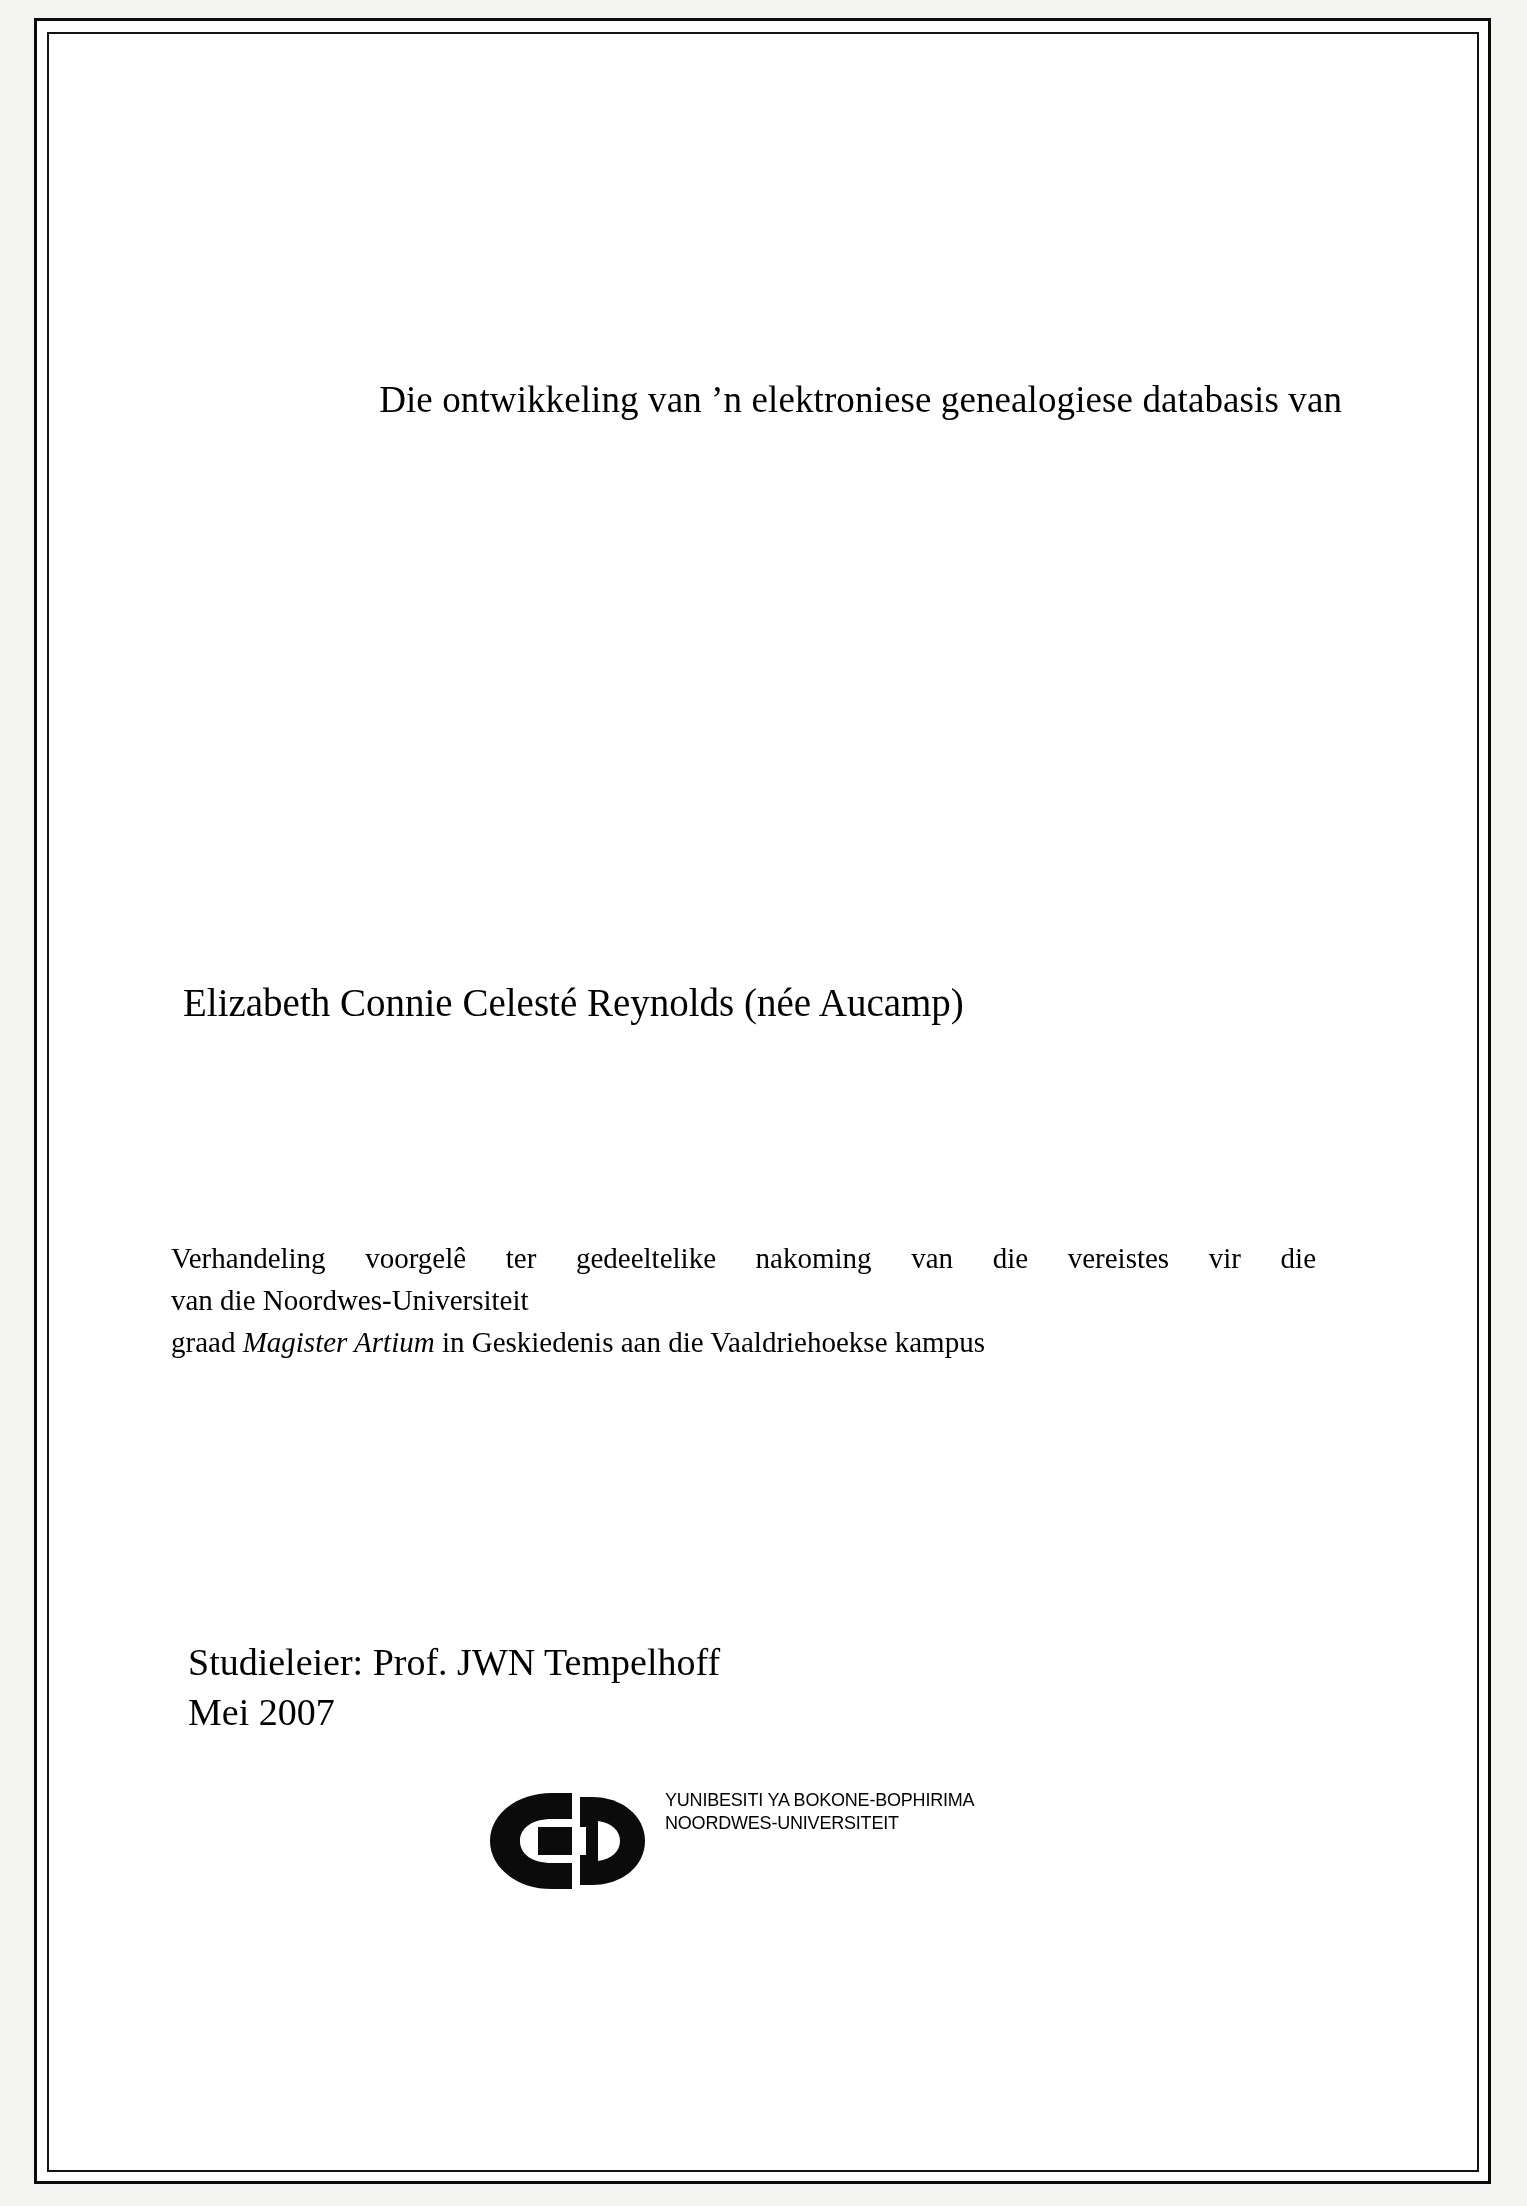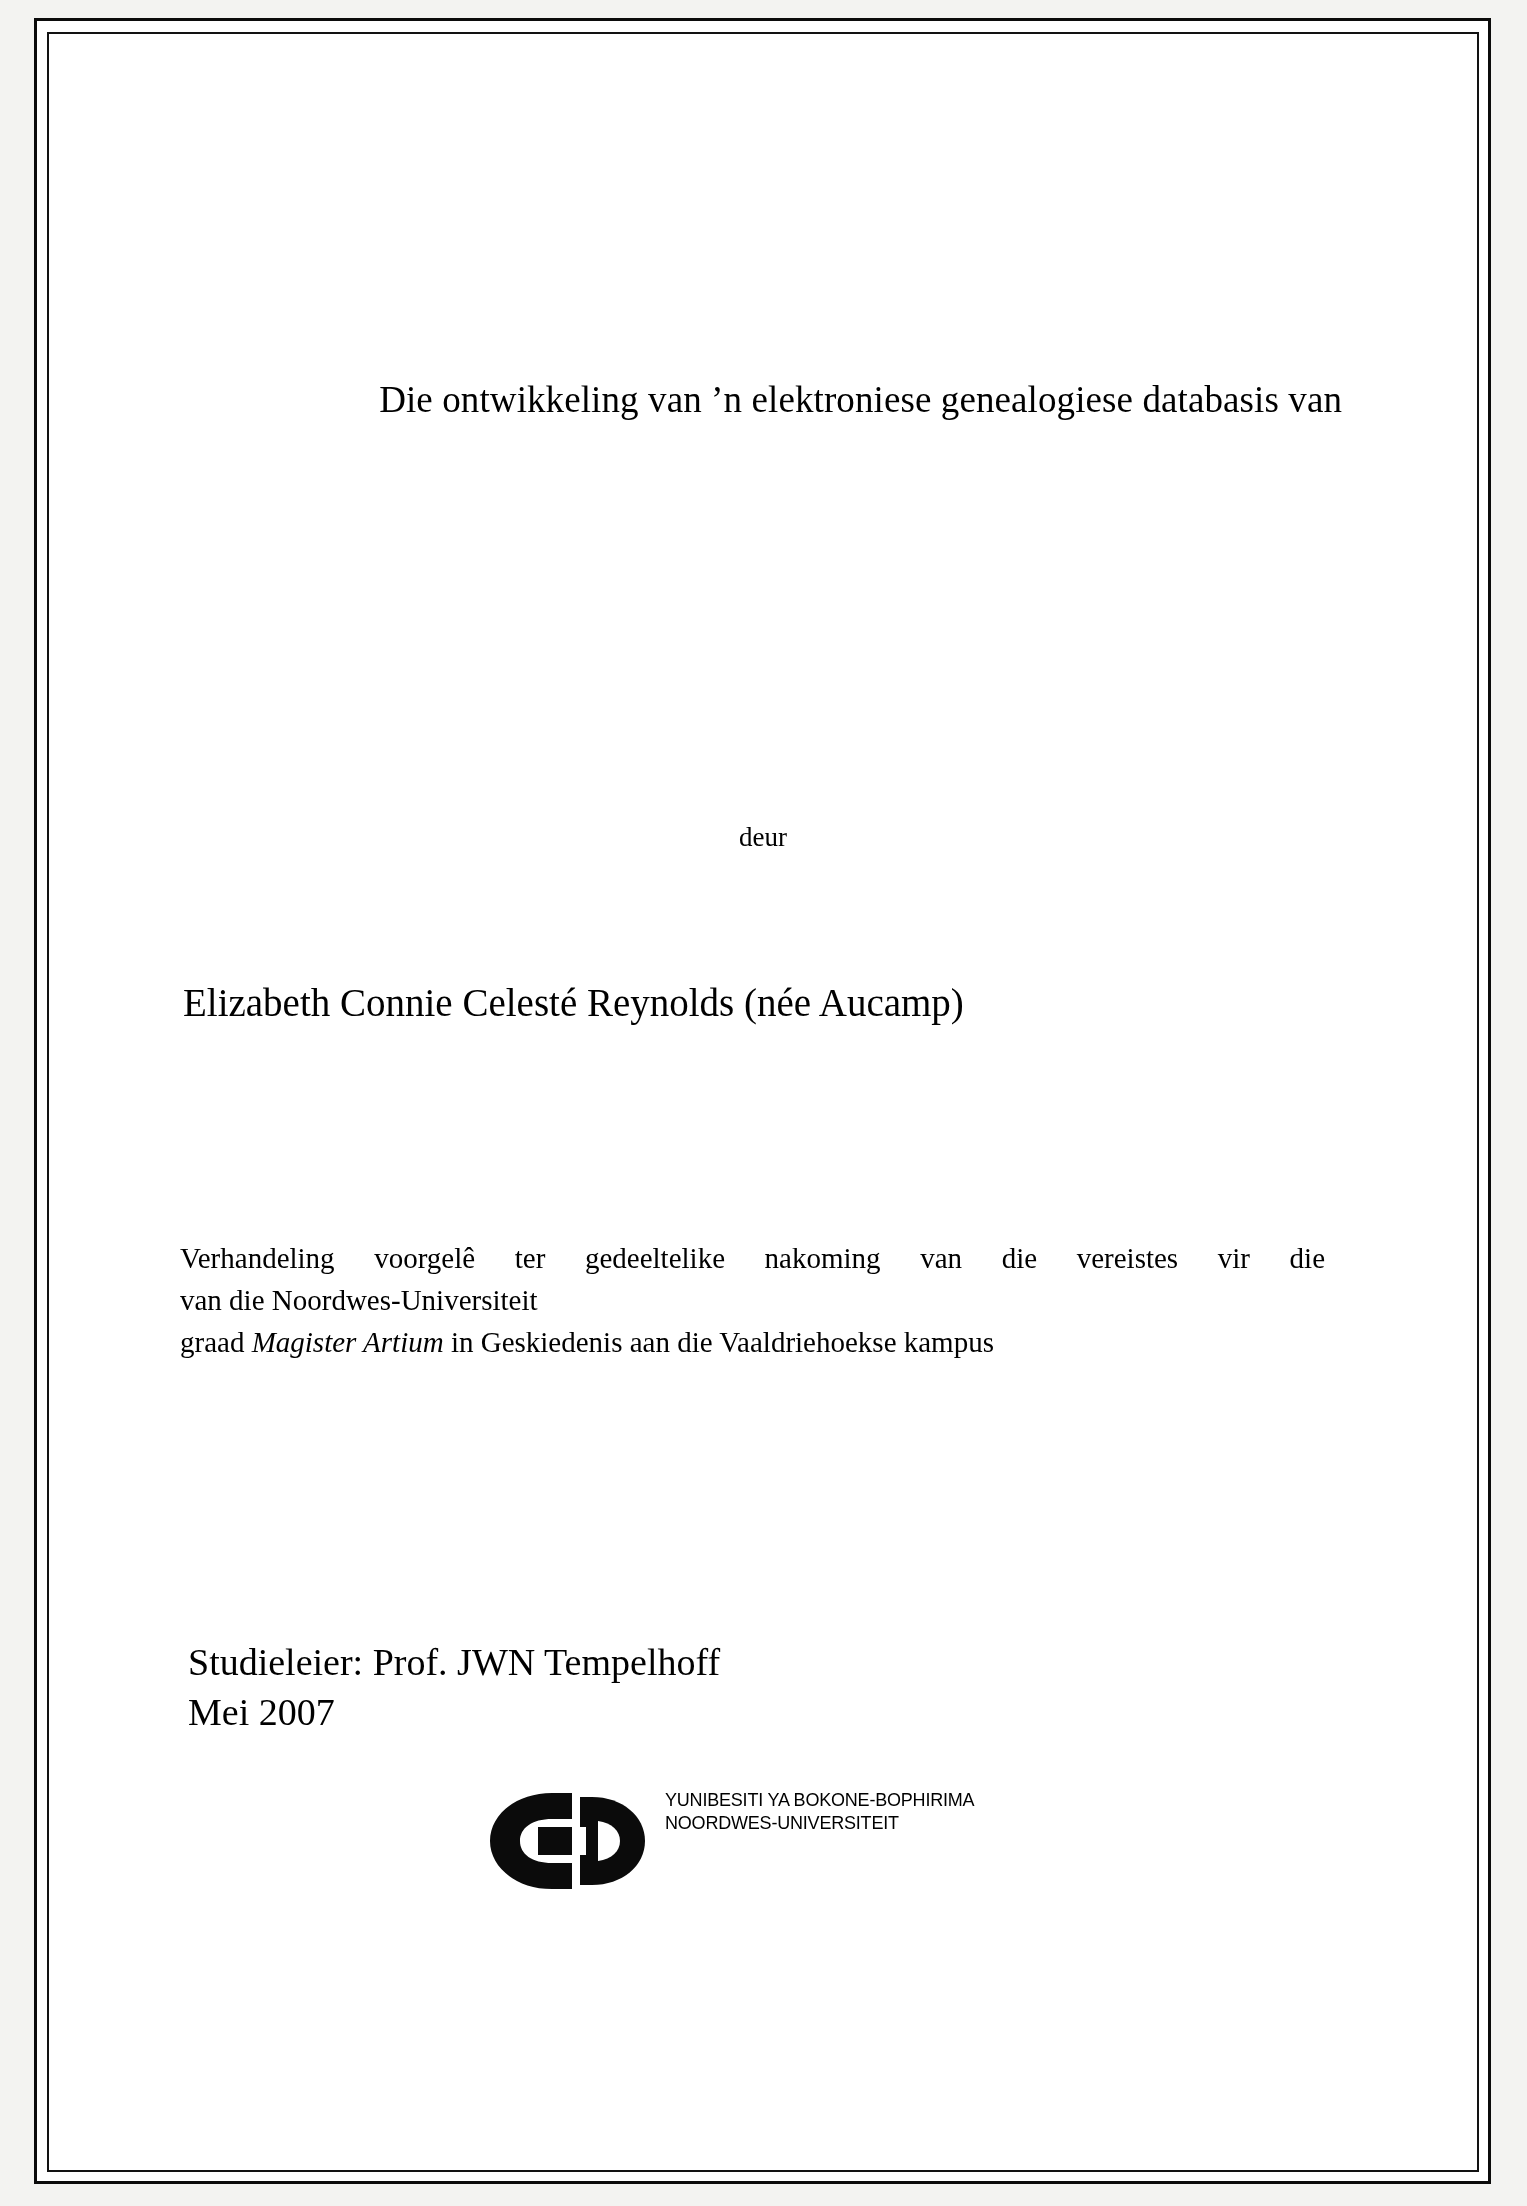--- a/index.html
+++ b/index.html
@@ -84,21 +84,21 @@
     position: absolute;
     left: 33px;
     top: 948px;
     width: 1160px;
     text-align: left;
     font-size: 39px;
   }
 
   .statement {
     position: absolute;
-    left: 30px;
+    left: 21px;
     top: 1206px;
     width: 1145px;
     font-size: 29px;
     line-height: 1.44;
   }
   .statement .just {
     text-align: justify;
     text-align-last: justify;
   }
   .statement em {
@@ -152,21 +152,20 @@
 
 <div class="sheet-outer"></div>
 <div class="sheet-inner"></div>
 
 <div class="content">
 
   <div class="title-block">
     <div class="title-line">Die ontwikkeling van ’n elektroniese genealogiese databasis van</div>
   </div>
 
-  <div class="deur">deur</div>
 
   <div class="author">Elizabeth Connie Celesté Reynolds (née Aucamp)</div>
 
   <div class="statement">
     <div class="just">Verhandeling voorgelê ter gedeeltelike nakoming van die vereistes vir die</div>
     <div>van die Noordwes-Universiteit</div>
     <div><span>graad </span><em>Magister Artium</em><span> in Geskiedenis aan die Vaaldriehoekse kampus</span></div>
   </div>
 
   <div class="supervisor">

